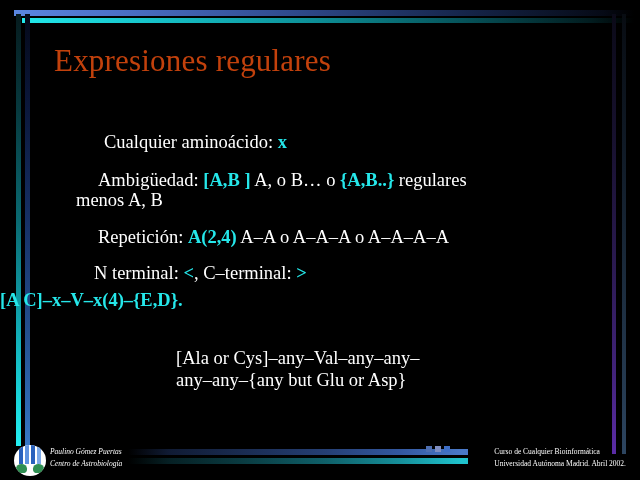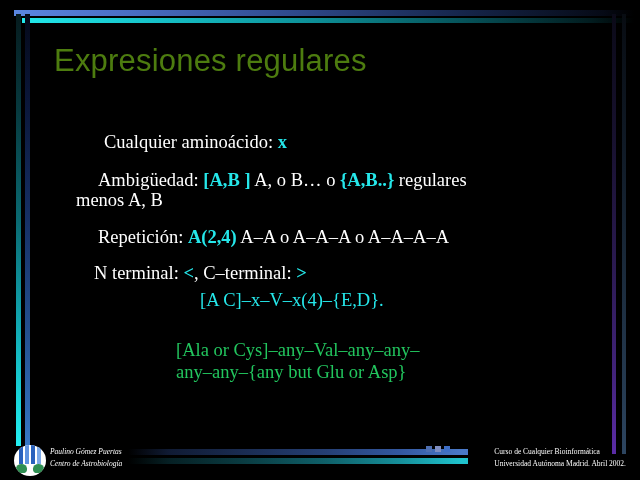--- a/index.html
+++ b/index.html
@@ -72,23 +72,23 @@
     width: 4px;
     height: 440px;
     background: linear-gradient(to bottom, #080c12 0%, #101a26 30%, #1b2b3c 60%, #253a50 85%, #2d4560 100%);
   }
 
   
   .title {
     position: absolute;
     left: 54px;
     top: 43px;
-    font-family: Liberation Sans, sans-serif;
+    font-family: Liberation Serif, serif;
     font-size: 31px;
-    color: #4d7c0f;
+    color: #c2410c;
     letter-spacing: 0.2px;
     white-space: nowrap;
   }
 
   
   .content {
     position: absolute;
     left: 0;
     top: 133px;
     width: 624px;
@@ -101,30 +101,30 @@
   .indent-1 { padding-left: 104px; padding-right: 20px; }
   .indent-0 { padding-left: 98px; padding-right: 20px; }
   .cy { color: #25e7ea; font-weight: bold; }
   .sp-1 { height: 18px; }
   .sp-2 { height: 17px; }
   .sp-3 { height: 16px; }
   .sp-4 { height: 6px; }
   .sp-5 { height: 28px; }
 
   .regex-line {
-    padding-left: 200px;
     color: #25e7ea;
-    font-weight: normal;
+    font-weight: bold;
     font-size: 18.5px;
   }
   .expand-block {
     padding-left: 176px;
-    color: #22c55e;
+    color: #ffffff;
     font-size: 18.5px;
     line-height: 1.22;
+    margin-top: 8px;
   }
 
   
   .footer {
     position: absolute;
     left: 0;
     top: 444px;
     width: 640px;
     height: 34px;
   }

